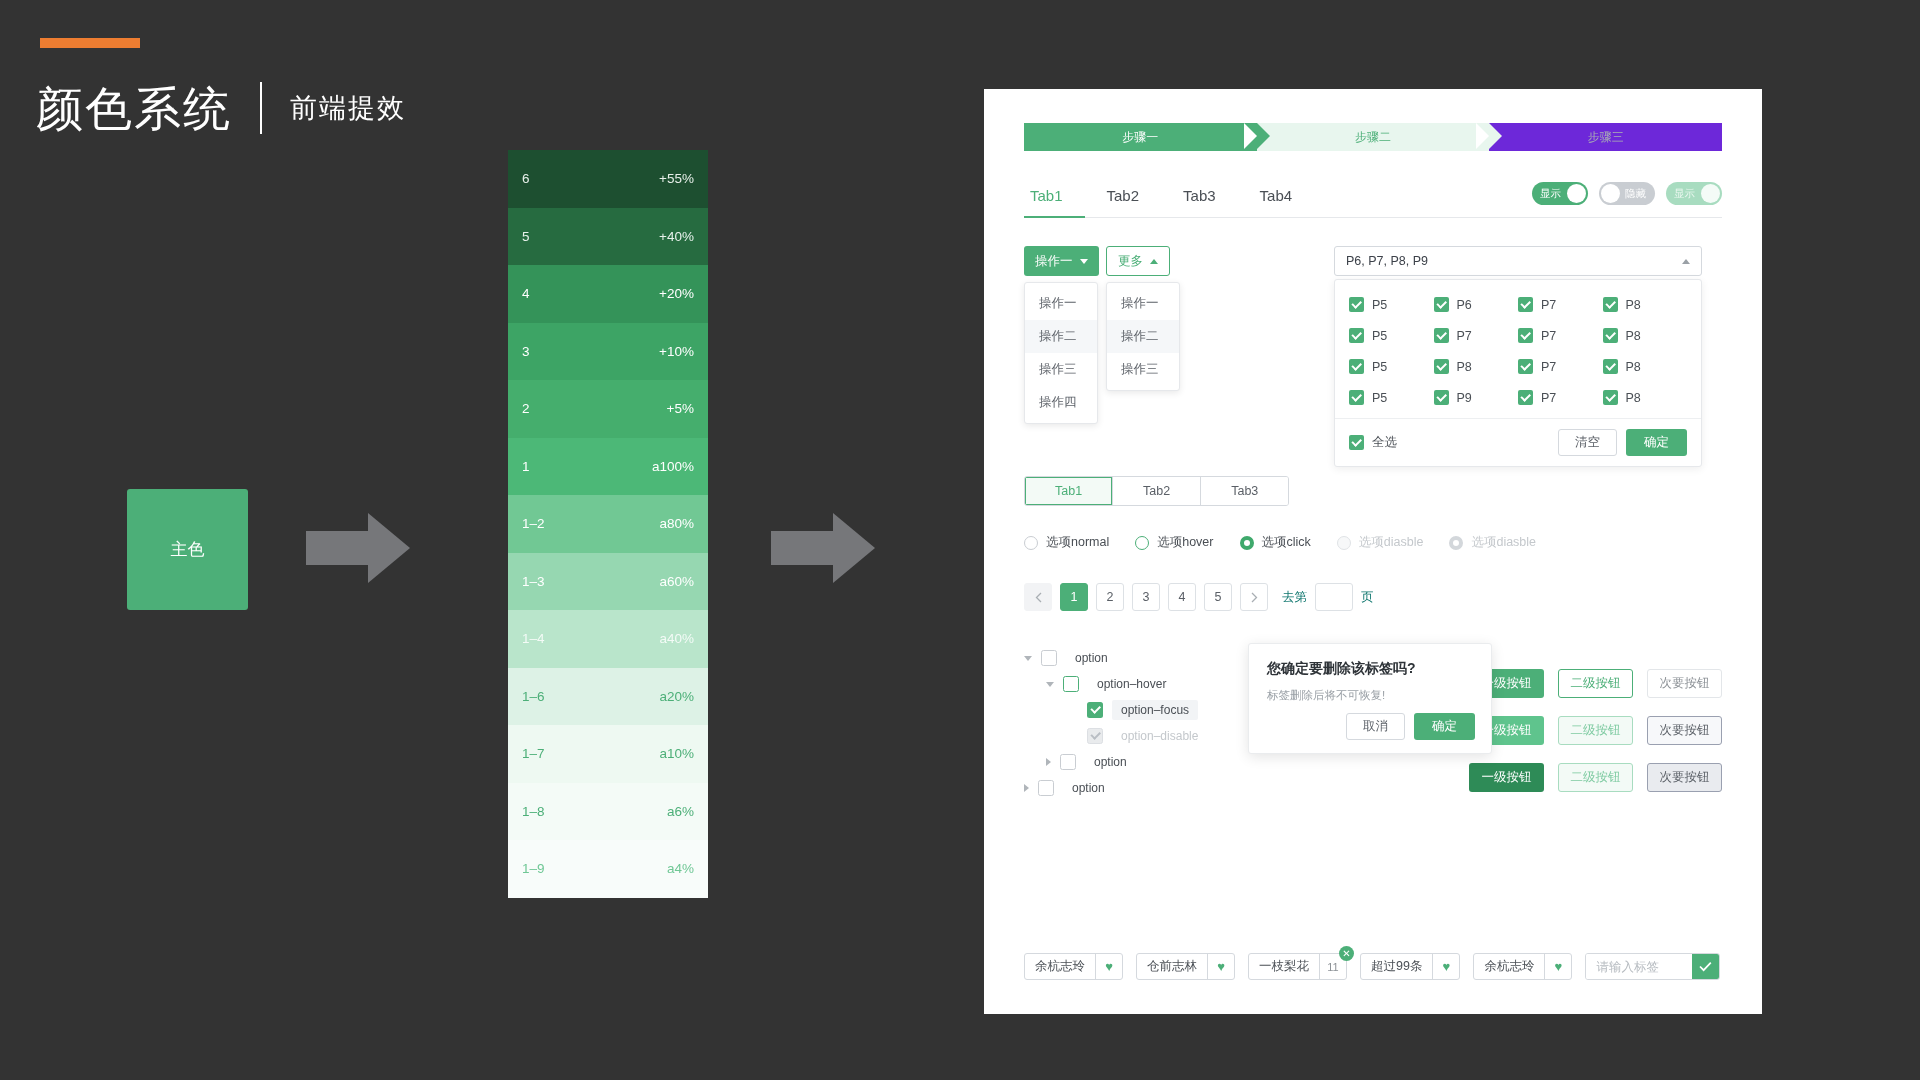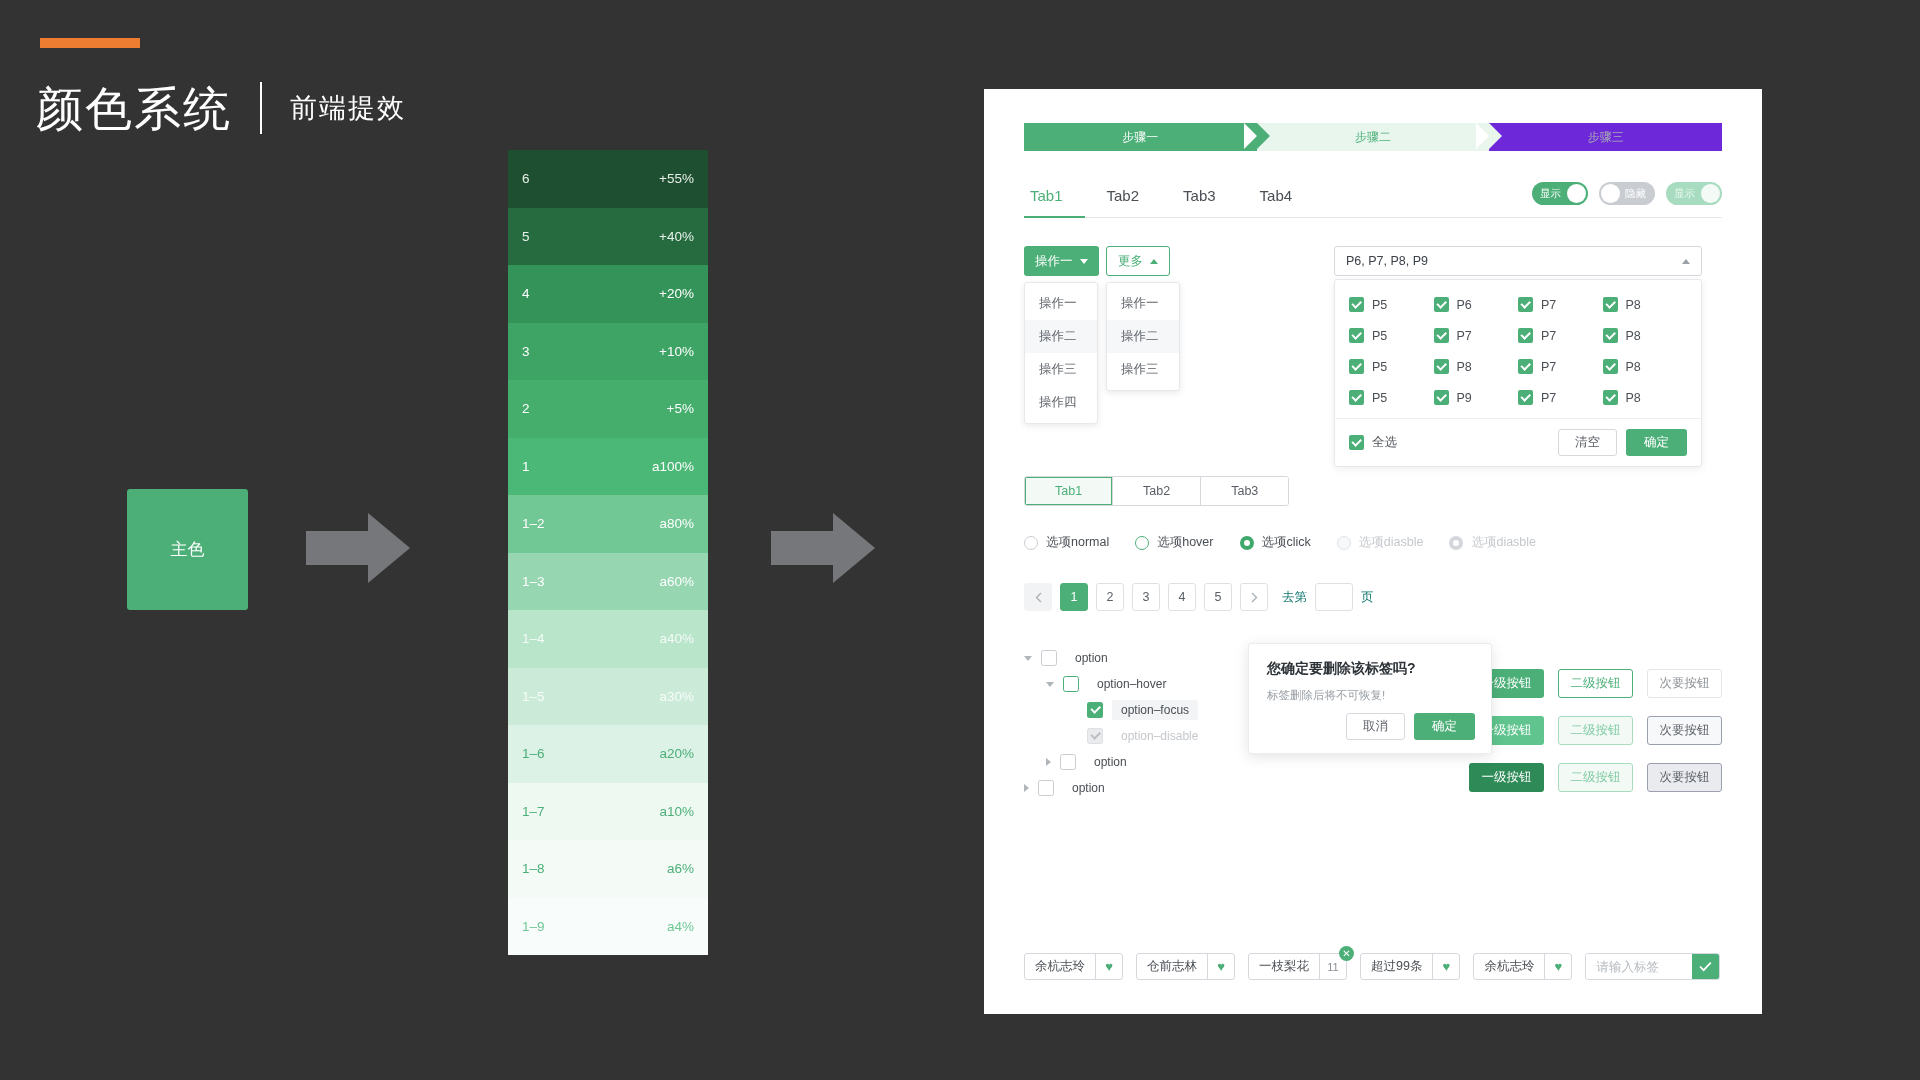--- a/index.html
+++ b/index.html
@@ -419,24 +419,20 @@
       <span>1–2</span>
       <span>a80%</span>
     </div>
     <div class="swatch" style="background: rgb(150, 215, 177); color: rgb(255, 255, 255);">
       <span>1–3</span>
       <span>a60%</span>
     </div>
     <div class="swatch" style="background: rgb(185, 229, 203); color: rgb(244, 251, 247);">
       <span>1–4</span>
       <span>a40%</span>
-    </div>
-    <div class="swatch" style="background: rgb(203, 235, 216); color: rgb(247, 252, 249);">
-      <span>1–5</span>
-      <span>a30%</span>
     </div>
     <div class="swatch" style="background: rgb(221, 242, 230); color: rgb(76, 175, 120);">
       <span>1–6</span>
       <span>a20%</span>
     </div>
     <div class="swatch" style="background: rgb(238, 249, 242); color: rgb(76, 175, 120);">
       <span>1–7</span>
       <span>a10%</span>
     </div>
     <div class="swatch" style="background: rgb(244, 251, 247); color: rgb(76, 175, 120);">

